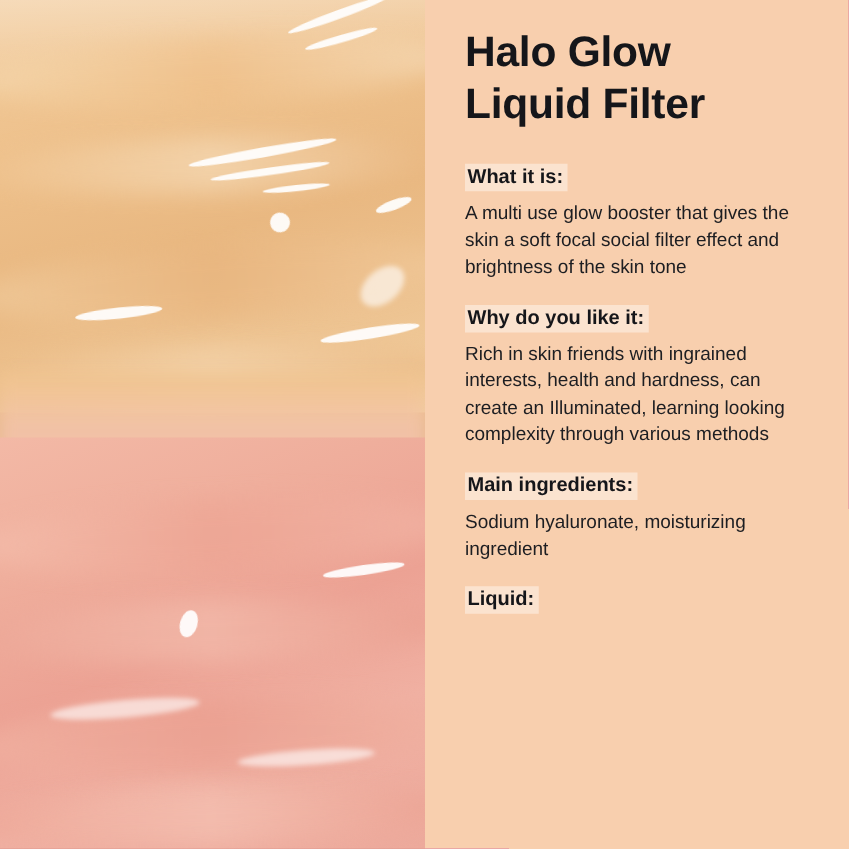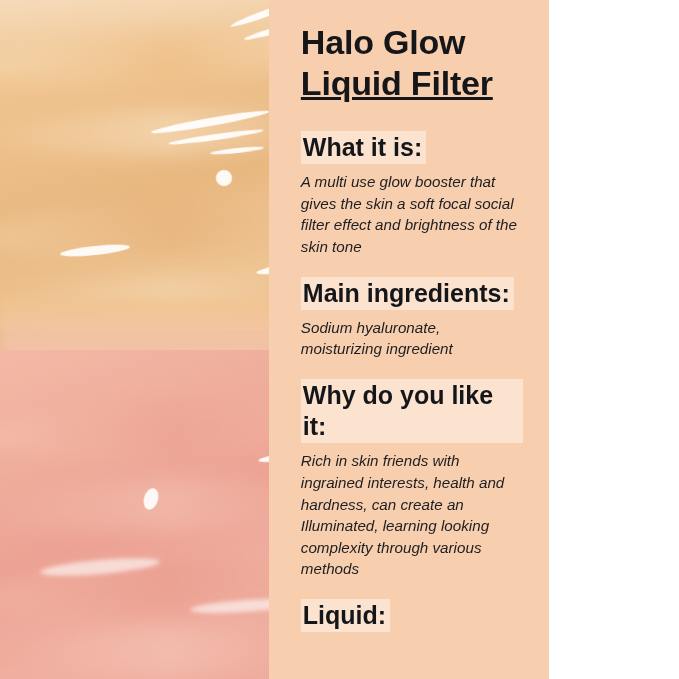--- a/index.html
+++ b/index.html
@@ -8,21 +8,21 @@
   }
   body {
     width: 679px;
     height: 679px;
     overflow: hidden;
     font-family: "Liberation Sans", sans-serif;
     background: #ffffff;
   }
   .page {
     position: relative;
-    width: 549px;
+    width: 679px;
     height: 679px;
     display: flex;
     background: #be185d;
     justify-content: space-between;
   }
 
   
   .image-panel {
     position: relative;
     width: 340px;
@@ -90,41 +90,40 @@
     box-sizing: border-box;
   }
   h1.title {
     margin: 0;
     font-size: 34px;
     line-height: 1.22;
     font-weight: bold;
     color: #15161a;
     letter-spacing: -0.2px;
   }
-  .title .l2 { display: block; text-decoration: underline; }
+  .title .l2 { display: block; }
 
   .section { margin-top: 19px; }
   .section.first { margin-top: 26px; }
 
   .sec-head {
     display: inline-block;
-    font-size: 25px;
+    font-size: 16px;
     font-weight: bold;
     color: #15161a;
     background: #fbe3cf;
     padding: 1px 4px 1px 2px;
     line-height: 1.25;
   }
   .sec-body {
     margin-top: 7px;
     font-size: 15.2px;
     line-height: 1.42;
     color: #1d1e22;
     max-width: 292px;
-    font-style: italic;
   }
 </style>
 </head>
 <body>
 
 <div class="page">
 
   <div class="image-panel">
     <div class="swatch-top"></div>
     <div class="band b1"></div>
@@ -159,26 +158,26 @@
       <span>Halo Glow</span>
       <span class="l2">Liquid Filter</span>
     </h1>
 
     <div class="section first">
       <div class="sec-head">What it is:</div>
       <div class="sec-body">A multi use glow booster that gives the skin a soft focal social filter effect and brightness of the skin tone</div>
     </div>
 
     <div class="section">
-      <div class="sec-head">Main ingredients:</div>
-      <div class="sec-body">Sodium hyaluronate, moisturizing ingredient</div>
+      <div class="sec-head">Why do you like it:</div>
+      <div class="sec-body">Rich in skin friends with ingrained interests, health and hardness, can create an Illuminated, learning looking complexity through various methods</div>
     </div>
 
     <div class="section">
-      <div class="sec-head">Why do you like it:</div>
-      <div class="sec-body">Rich in skin friends with ingrained interests, health and hardness, can create an Illuminated, learning looking complexity through various methods</div>
+      <div class="sec-head">Main ingredients:</div>
+      <div class="sec-body">Sodium hyaluronate, moisturizing ingredient</div>
     </div>
 
     <div class="section">
       <div class="sec-head">Liquid:</div>
     </div>
   </div>
 </div>
 
 </body></html>

